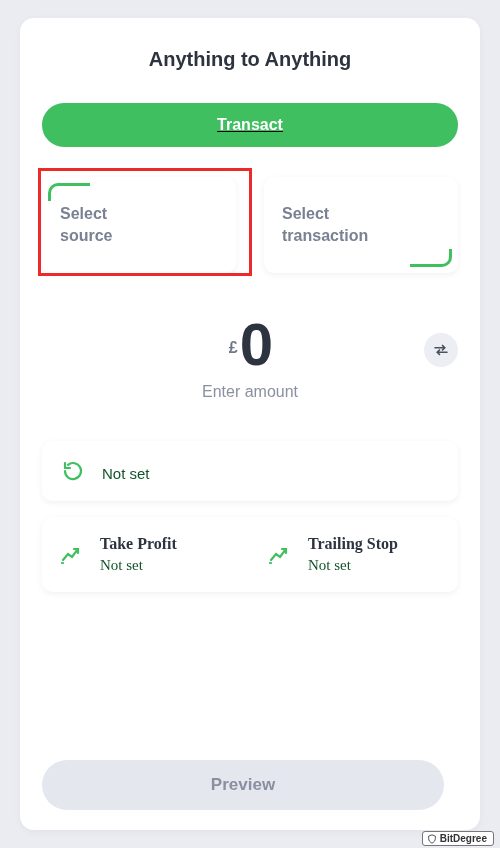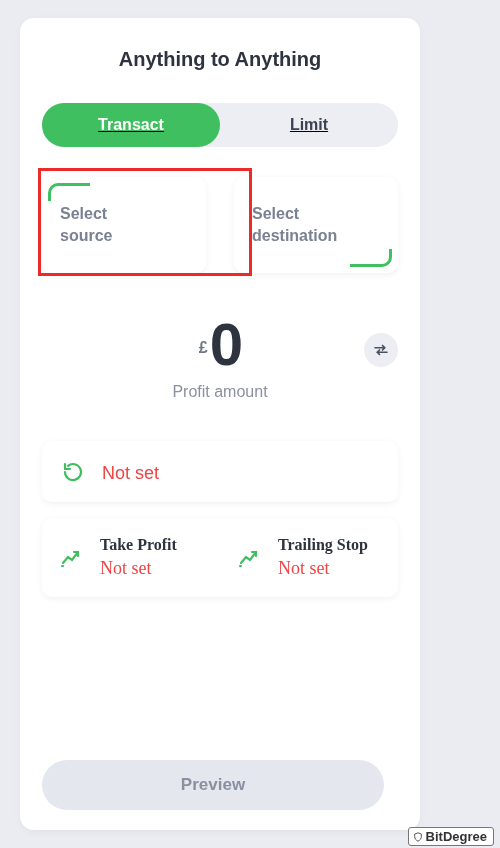--- a/index.html
+++ b/index.html
@@ -8,21 +8,21 @@
     height: 848px;
     background: #ebecf2;
     font-family: -apple-system, BlinkMacSystemFont, "Segoe UI", Arial, sans-serif;
     position: relative;
     overflow: hidden;
   }
   .card {
     position: absolute;
     left: 20px;
     top: 18px;
-    width: 400px;
+    width: 460px;
     height: 812px;
     background: #ffffff;
     border-radius: 14px;
     box-shadow: 0 2px 8px rgba(0,0,0,0.04);
     padding: 28px 22px 20px 22px;
   }
   .title {
     text-align: center;
     font-size: 20px;
     font-weight: 700;
@@ -156,22 +156,22 @@
     justify-content: center;
     margin-right: 14px;
   }
   .option-icon svg { width: 24px; height: 24px; }
   .option-text .opt-title {
     font-size: 16px;
     font-weight: 700;
     color: #2d3440;
   }
   .option-text .opt-sub {
-    font-size: 18px;
-    color: #ef4444;
+    font-size: 15px;
+    color: #14532d;
     margin-top: 4px;
   }
   .option-card.double {
     padding: 0;
   }
   .option-half {
     flex: 1;
     display: flex;
     align-items: center;
     padding: 18px 8px 18px 14px;
@@ -193,63 +193,62 @@
     cursor: pointer;
   }
   .badge {
     position: absolute;
     right: 6px;
     bottom: 2px;
     background: #ffffff;
     border: 1px solid #777;
     border-radius: 3px;
     padding: 1px 6px 1px 4px;
-    font-size: 13px;
+    font-size: 10px;
     font-weight: 600;
     color: #333;
     display: flex;
     align-items: center;
     gap: 3px;
   }
   .badge svg { width: 10px; height: 10px; }
 </style>
 </head>
 <body>
 
 <div class="card">
 
   <div class="title">Anything to Anything</div>
 
   <div class="tabs">
     <button class="tab active">Transact</button>
-    <button class="tab">Limit</button>
   </div>
 
   <div class="select-row">
     <div class="select-box">
       <div class="corner-tl"></div>
       <div class="select-label">
         <span>Select</span><br>
         <span>source</span>
       </div>
     </div>
     <div class="select-box">
       <div class="select-label">
         <span>Select</span><br>
-        <span>destination</span>
+        <span>transaction</span>
       </div>
       <div class="corner-br"></div>
     </div>
   </div>
 
   <div class="amount-area">
     <div>
       <span class="amount-currency">£</span><span class="amount-value">0</span>
     </div>
-    <div class="amount-hint">Profit amount</div>
+    <div class="amount-hint">Enter amount</div>
     <div class="swap-btn">
       <svg viewBox="0 0 24 24" fill="none" stroke="#4a5060" stroke-width="2.2" stroke-linecap="round">
         <path d="M4 9h13M14 6l3 3-3 3"></path>
         <path d="M20 15H7M10 18l-3-3 3-3"></path>
       </svg>
     </div>
   </div>
 
   <div class="option-card">
     <div class="option-icon">

